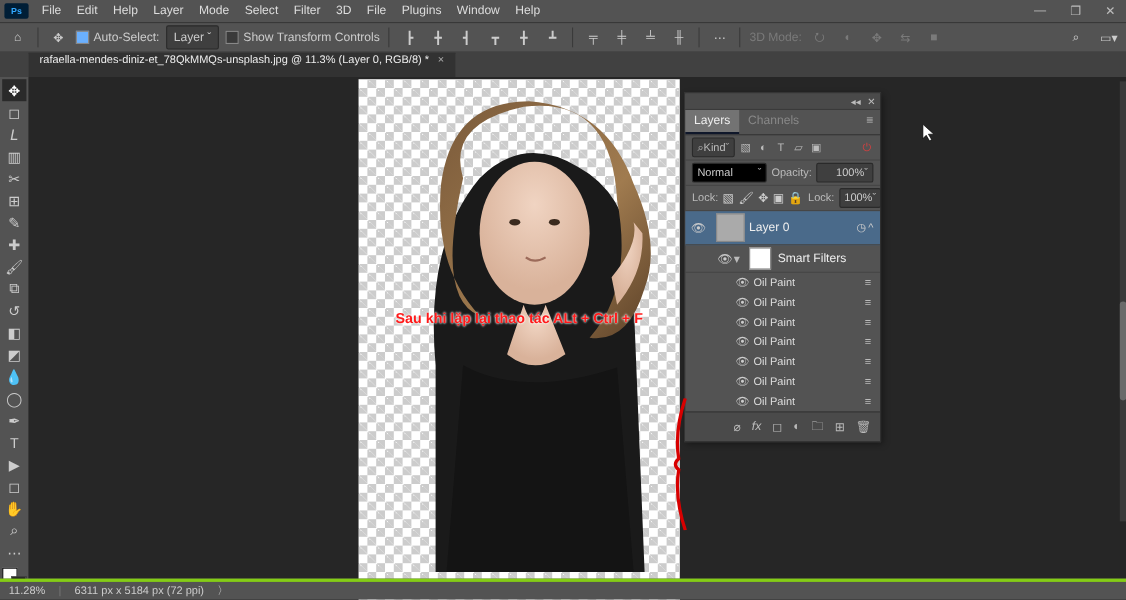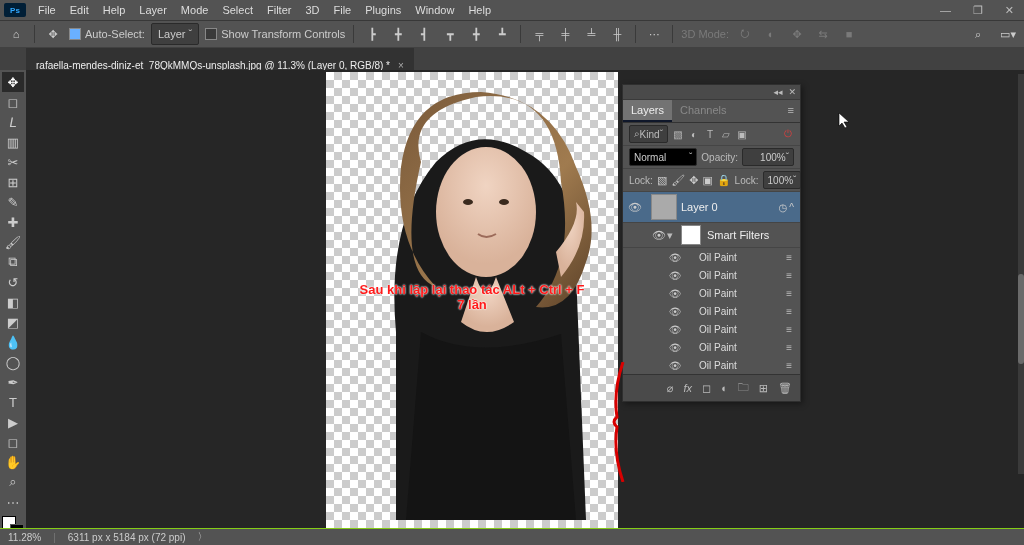--- a/index.html
+++ b/index.html
@@ -11,21 +11,21 @@
 .win-btns span{padding:2px 6px}
 .optionsbar{height:26px;background:#535353;border-top:1px solid #383838;display:flex;align-items:center;padding:0 6px;gap:6px}
 .ob-ico{width:20px;height:18px;display:flex;align-items:center;justify-content:center;color:#ccc}
 .ob-btn{background:#3f3f3f;border:1px solid #2a2a2a;padding:1px 6px;height:18px;display:flex;align-items:center;border-radius:2px;color:#ccc}
 .ob-chk{display:flex;align-items:center;gap:4px}
 .ob-chk .bx{width:10px;height:10px;border:1px solid #888;background:#3a3a3a}
 .ob-chk .bx.on{background:#6ab0ff}
 .vsep{width:1px;height:18px;background:#3a3a3a;margin:0 2px}
 .ob-right{margin-left:auto;display:flex;align-items:center;gap:10px;color:#aaa}
 .tabbar{height:24px;background:#414141;display:flex;align-items:flex-end;padding-left:26px}
-.doctab{height:22px;background:#323232;color:#eee;padding:0 10px;display:flex;align-items:flex-end;font-size:10px;border-top:1px solid #323232}
+.doctab{height:22px;background:#323232;color:#eee;padding:0 10px;display:flex;align-items:flex-start;font-size:10px;border-top:1px solid #323232}
 .doctab .x{margin-left:8px;color:#aaa}
 
 .toolbox{position:absolute;left:0;top:70px;width:26px;background:#535353;display:flex;flex-direction:column;align-items:center;padding-top:2px;gap:0}
 .tool{width:22px;height:20px;display:flex;align-items:center;justify-content:center;color:#ccc;position:relative;font-size:13px}
 .tool.sel{background:#2a2a2a;color:#fff}
 .swatches{margin-top:4px;width:22px;height:22px;position:relative}
 .swatches .fg{position:absolute;left:0;top:0;width:12px;height:12px;background:#fff;border:1px solid #000}
 .swatches .bg{position:absolute;right:0;bottom:0;width:12px;height:12px;background:#000;border:1px solid #555}
 
 .workspace{position:absolute;left:26px;top:70px;right:0;bottom:16px;background:#262626}
@@ -53,26 +53,26 @@
 .lrow.sel{background:#4a6a8a}
 .eye{width:24px;display:flex;align-items:center;justify-content:center;color:#ccc;font-size:11px}
 .thumb{width:24px;height:24px;margin:0 4px;border:1px solid #888;background:#aaa}
 .lname{font-size:11px;color:#eee}
 .lrow .end{margin-left:auto;margin-right:6px;color:#ccc;font-size:10px;display:flex;align-items:center;gap:2px}
 .sf-hdr{display:flex;align-items:center;height:24px;border-bottom:1px solid #454545;padding-left:28px}
 .sf-hdr .tw{width:10px;color:#bbb;margin-right:4px}
 .sf-hdr .mask{width:18px;height:18px;background:#fff;border:1px solid #888;margin-right:6px}
 .fx-row{display:flex;align-items:center;height:18px;padding-left:44px;border-bottom:0}
 .fx-row .eye{width:16px;font-size:10px}
-.fx-row .nm{font-size:10px;color:#ddd;margin-left:16px}
+.fx-row .nm{font-size:10px;color:#ddd;margin-left:2px}
 .fx-row .slid{margin-left:auto;margin-right:8px;color:#bbb;font-size:10px}
 .bracket{position:absolute;left:-12px;top:170px;width:14px;height:120px;color:#d80000}
 .panel-footer{height:26px;border-top:1px solid #333;display:flex;align-items:center;justify-content:flex-end;gap:10px;padding:0 8px;color:#bbb;background:#4a4a4a;font-size:11px}
 
-.status{position:absolute;left:0;right:0;bottom:0;height:16px;background:#535353;display:flex;align-items:center;gap:12px;padding:0 8px;color:#ccc;font-size:10px;border-top:1px solid #84cc16}
+.status{position:absolute;left:0;right:0;bottom:0;height:16px;background:#535353;display:flex;align-items:center;gap:12px;padding:0 8px;color:#ccc;font-size:10px;border-top:3px solid #84cc16}
 .status .sep{color:#777}
 
 .rscroll{position:absolute;right:0;top:74px;width:6px;height:400px;background:#3a3a3a}
 .rscroll .th{position:absolute;left:0;top:200px;width:6px;height:90px;background:#6a6a6a;border-radius:3px}
 
 .dim{color:#7a7a7a}
 svg{display:block}
 </style>
 </head>
 <body>
@@ -194,21 +194,20 @@
       <ellipse cx="160" cy="140" rx="50" ry="65" fill="url(#skin)"></ellipse>
       <path d="M150 205 Q160 235 170 205 L188 250 Q160 270 135 250 Z" fill="url(#skin)"></path>
       <ellipse cx="142" cy="130" rx="5" ry="3" fill="#3a2a1e"></ellipse>
       <ellipse cx="178" cy="130" rx="5" ry="3" fill="#3a2a1e"></ellipse>
       <path d="M152 162 Q160 168 170 162" stroke="#9c6b5a" stroke-width="2" fill="none"></path>
       <path d="M230 180 Q255 150 250 130 L258 140 Q260 175 235 205 Z" fill="url(#skin)"></path>
       <path d="M95 260 Q150 290 235 262 L250 448 L80 448 Z" fill="#141414"></path>
     </svg>
     <div class="overlay-text">
       <div>Sau khi lặp lại thao tác ALt + Ctrl + F</div>
-      <div>7 lần</div>
     </div>
   </div>
 
   <div class="cursor">
     <svg width="18" height="18">
         <path d="M1 1 L1 14 L4 11 L7 16 L9 15 L6 10 L11 10 Z" fill="#fff" stroke="#000" stroke-width="0.6"></path>
       </svg>
   </div>
 
   <div class="panel">

